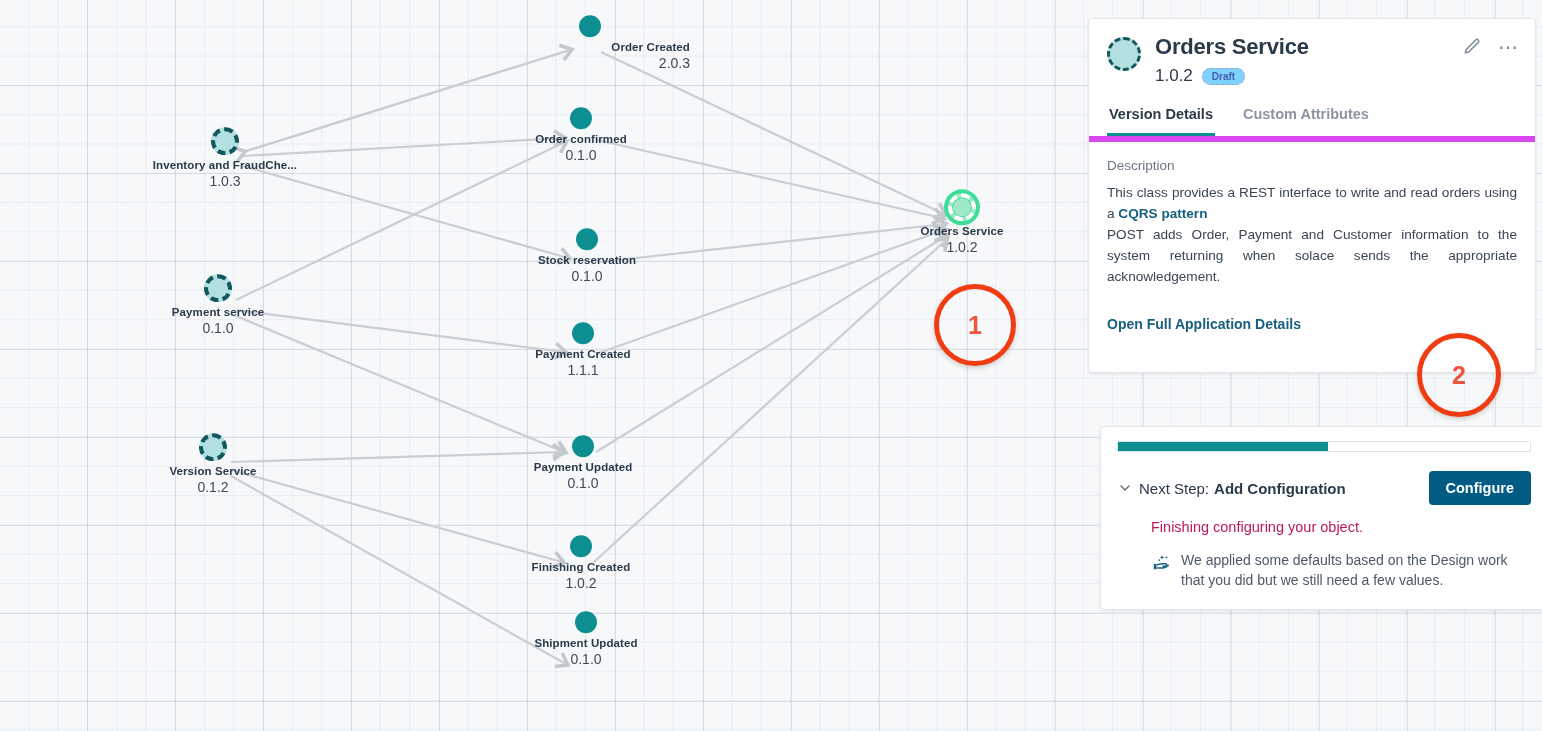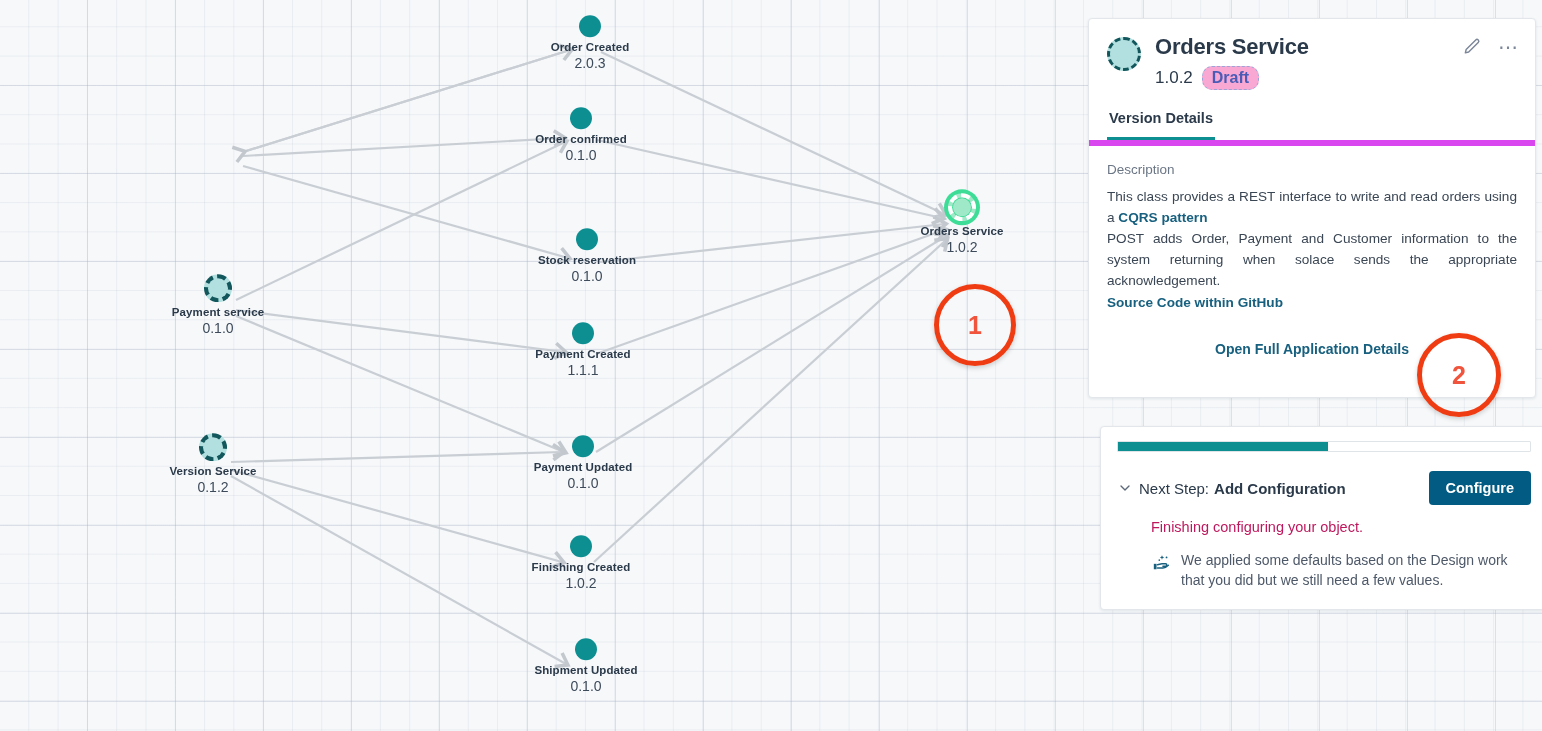--- a/index.html
+++ b/index.html
@@ -66,41 +66,41 @@
 
   .pnl-head{padding:16px 18px 10px 18px;position:relative;}
   .head-row{display:flex;align-items:flex-start;}
   .head-icon{width:34px;height:34px;border-radius:50%;border:3px dashed #11575c;
     background:#b2dfdf;box-sizing:border-box;flex:0 0 auto;margin-top:2px;}
   .head-txt{margin-left:14px;}
   .pnl-title{font-size:22px;font-weight:bold;color:#2b3a4a;line-height:1.1;letter-spacing:-.2px;}
   .pnl-sub{margin-top:7px;display:flex;align-items:center;}
   .pnl-ver{font-size:17px;color:#2b3a4a;}
   .badge{
-    margin-left:9px;font-size:16px;font-weight:bold;color:#4a5bb5;
-    background:#f9a8d4;border:1px dashed #9aa4d6;border-radius:10px;padding:2px 9px;
+    margin-left:9px;font-size:10px;font-weight:bold;color:#4a5bb5;
+    background:#7dd3fc;border:1px dashed #9aa4d6;border-radius:10px;padding:2px 9px;
   }
   .head-actions{position:absolute;right:16px;top:18px;display:flex;align-items:center;gap:16px;}
   .icon-btn{color:#7b8699;display:flex;align-items:center;justify-content:center;cursor:pointer;}
   .dots{font-size:20px;letter-spacing:1px;line-height:10px;color:#7b8699;}
 
   .tabs{display:flex;border-bottom:6px solid #d946ef;padding:0 18px;}
   .tab{
     font-size:14.5px;font-weight:bold;color:#8a94a4;padding:10px 2px 11px 2px;
     margin-right:26px;border-bottom:3px solid transparent;cursor:pointer;
   }
   .tab.active{color:#2b3a4a;border-bottom-color:#0d8f92;}
 
   .pnl-body{padding:16px 18px 36px 18px;}
   .sec-label{font-size:13.5px;color:#6b7685;margin-bottom:9px;}
   .desc{font-size:13.6px;color:#3a4654;line-height:1.55;text-align:justify;}
   .desc .ln{display:block;}
   .lnk{color:#17607f;font-weight:bold;text-decoration:none;cursor:pointer;}
   .open-full{
-    margin-top:28px;text-align:center;font-size:14px;font-weight:bold;
+    margin-top:28px;text-align:left;font-size:14px;font-weight:bold;
     color:#17607f;cursor:pointer;padding-bottom:4px;
   }
 
   .next-body{padding:14px 16px 18px 16px;}
   .pbar{height:9px;background:#fff;border:1px solid #dfe4e9;border-radius:1px;overflow:hidden;}
   .pbar-fill{height:100%;background:#0d8f92;}
   .next-row{display:flex;align-items:center;margin-top:19px;}
   .chev{color:#5d6878;font-size:15px;width:22px;flex:0 0 auto;display:flex;align-items:center;cursor:pointer;}
   .next-lbl{font-size:15px;color:#2b3a4a;}
   .next-lbl b{font-weight:bold;margin-left:5px;}
@@ -147,20 +147,27 @@
         <path d="M600,262 L944,224"></path>
         <path d="M596,354 L944,230"></path>
         <path d="M596,452 L946,236"></path>
         <path d="M594,562 L946,240"></path>
       </g>
       <g stroke="#c9ced4" stroke-width="2.2" fill="none">
         <path d="M243,152 L570,50" marker-start="url(#ah)"></path>
       </g>
     </svg>
 
+    <div class="node" style="left:225px;top:159px;">
+      <div class="glyph">
+          <div class="app-ring"></div>
+        </div>
+      <div class="lbl">Inventory and FraudChe...</div>
+      <div class="ver">1.0.3</div>
+    </div>
     <div class="node" style="left:218px;top:306px;">
       <div class="glyph">
           <div class="app-ring"></div>
         </div>
       <div class="lbl">Payment service</div>
       <div class="ver">0.1.0</div>
     </div>
     <div class="node" style="left:213px;top:465px;">
       <div class="glyph">
           <div class="app-ring"></div>
@@ -169,21 +176,21 @@
       <div class="ver">0.1.2</div>
     </div>
     <div class="node" style="left:962px;top:225px;">
       <div class="glyph">
           <div class="app-ring sel"></div>
         </div>
       <div class="lbl">Orders Service</div>
       <div class="ver">1.0.2</div>
     </div>
 
-    <div class="node" style="left:590px;top:44px;">
+    <div class="node" style="left:590px;top:44px;text-align:right;">
       <div class="glyph">
           <div class="evt-dot"></div>
         </div>
       <div class="lbl">Order Created</div>
       <div class="ver">2.0.3</div>
     </div>
     <div class="node" style="left:581px;top:136px;">
       <div class="glyph">
           <div class="evt-dot"></div>
         </div>
@@ -211,21 +218,21 @@
       <div class="lbl">Payment Updated</div>
       <div class="ver">0.1.0</div>
     </div>
     <div class="node" style="left:581px;top:564px;">
       <div class="glyph">
           <div class="evt-dot"></div>
         </div>
       <div class="lbl">Finishing Created</div>
       <div class="ver">1.0.2</div>
     </div>
-    <div class="node" style="left:586px;top:667px;">
+    <div class="node" style="left:586px;top:640px;">
       <div class="glyph">
           <div class="evt-dot"></div>
         </div>
       <div class="lbl">Shipment Updated</div>
       <div class="ver">0.1.0</div>
     </div>
   </div>
 
   <div id="panel">
 
@@ -246,28 +253,28 @@
             <svg width="20" height="20" viewBox="0 0 24 24" fill="none" stroke="#7b8699" stroke-width="1.7" stroke-linecap="round" stroke-linejoin="round">
               <path d="M16.5 3.5a2.1 2.1 0 0 1 3 3L8 18l-4 1 1-4z"></path>
             </svg>
           </span>
           <span class="dots">⋯</span>
         </div>
       </div>
 
       <div class="tabs">
         <div class="tab active">Version Details</div>
+        <div class="tab">Custom Attributes</div>
       </div>
 
       <div class="pnl-body">
         <div class="sec-label">Description</div>
         <div class="desc">
           <span>This class provides a REST interface to write and read orders using a </span><a class="lnk">CQRS pattern</a>
           <span class="ln">POST adds Order, Payment and Customer information to the system returning when solace sends the appropriate acknowledgement.</span>
-          <a class="lnk ln">Source Code within GitHub</a>
         </div>
         <div class="open-full">Open Full Application Details</div>
       </div>
     </div>
 
     <div id="card-next" class="card">
       <div class="next-body">
         <div class="pbar">
           <div class="pbar-fill" id="pbar-fill" style="width: 51%;"></div>
         </div>

